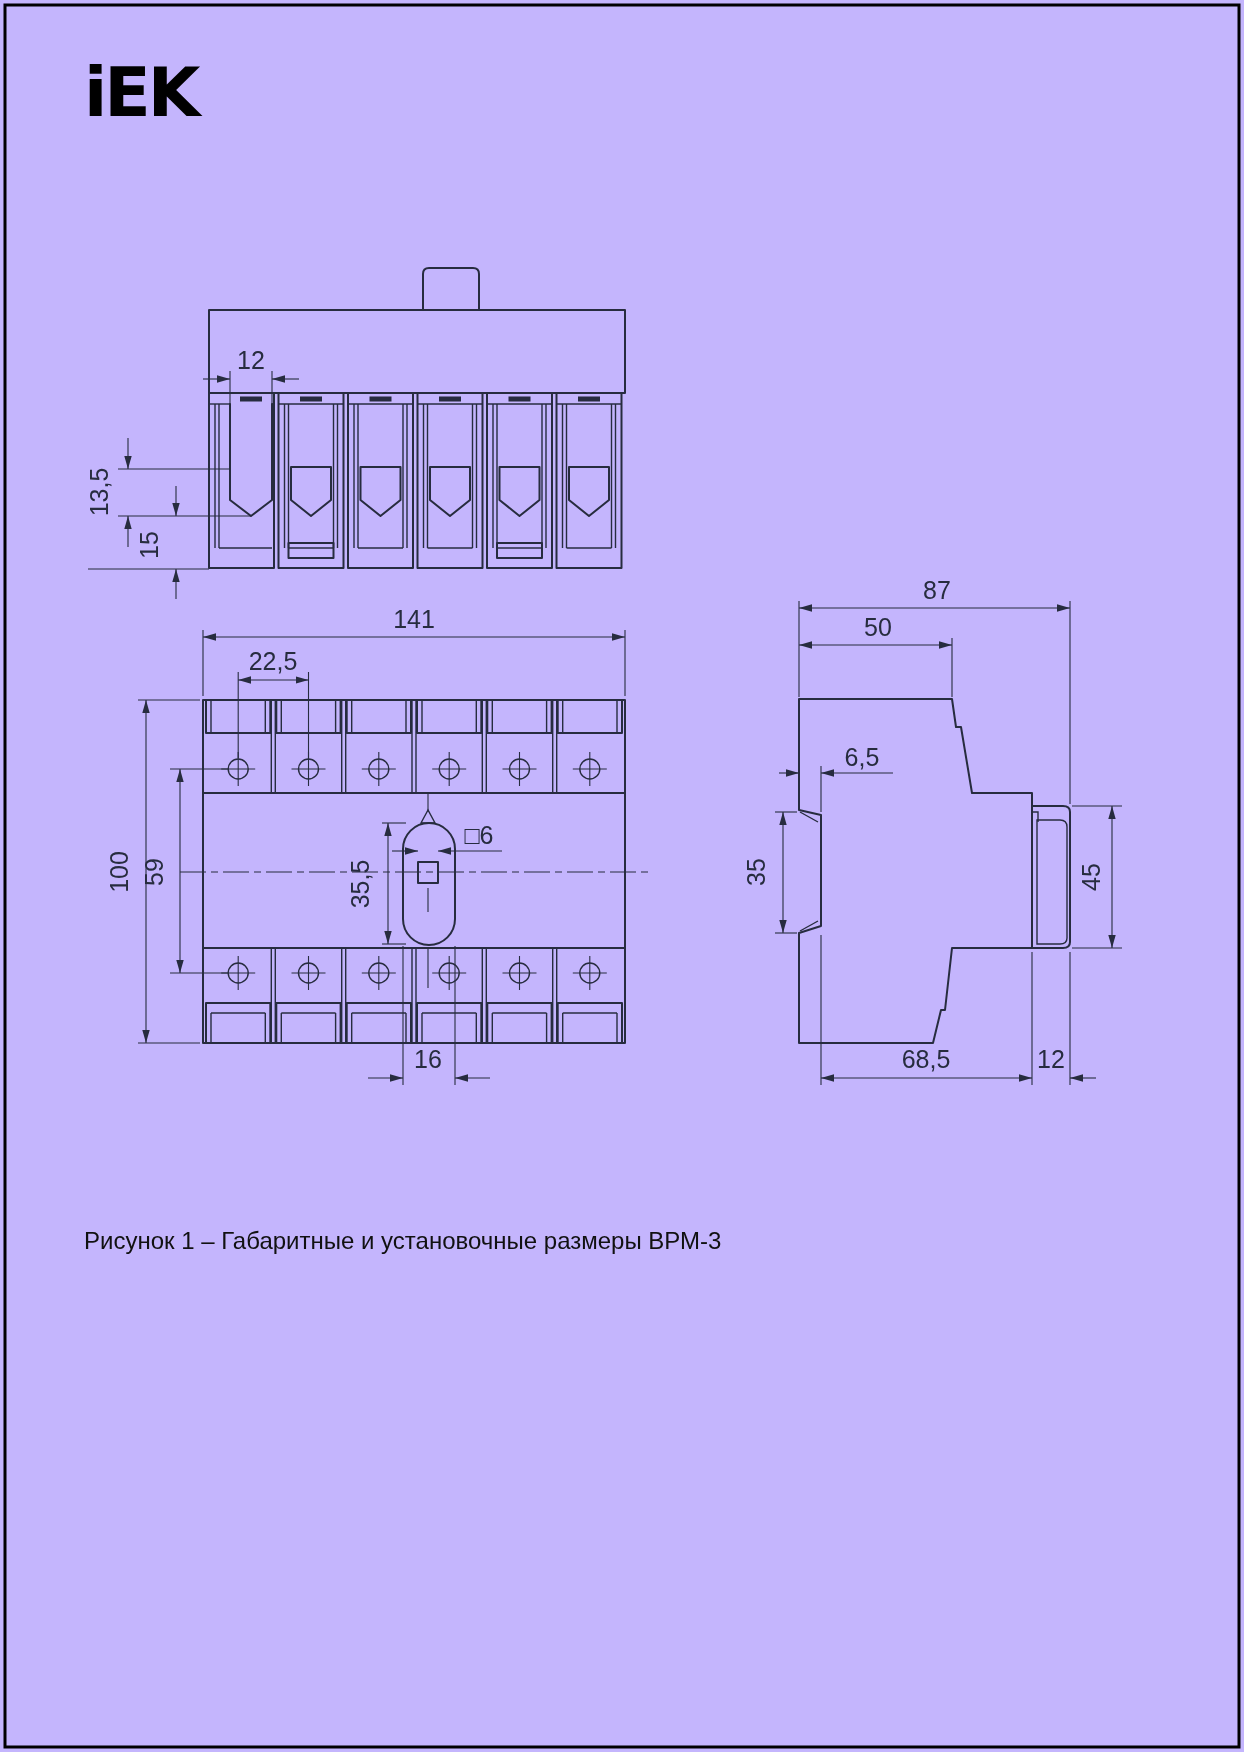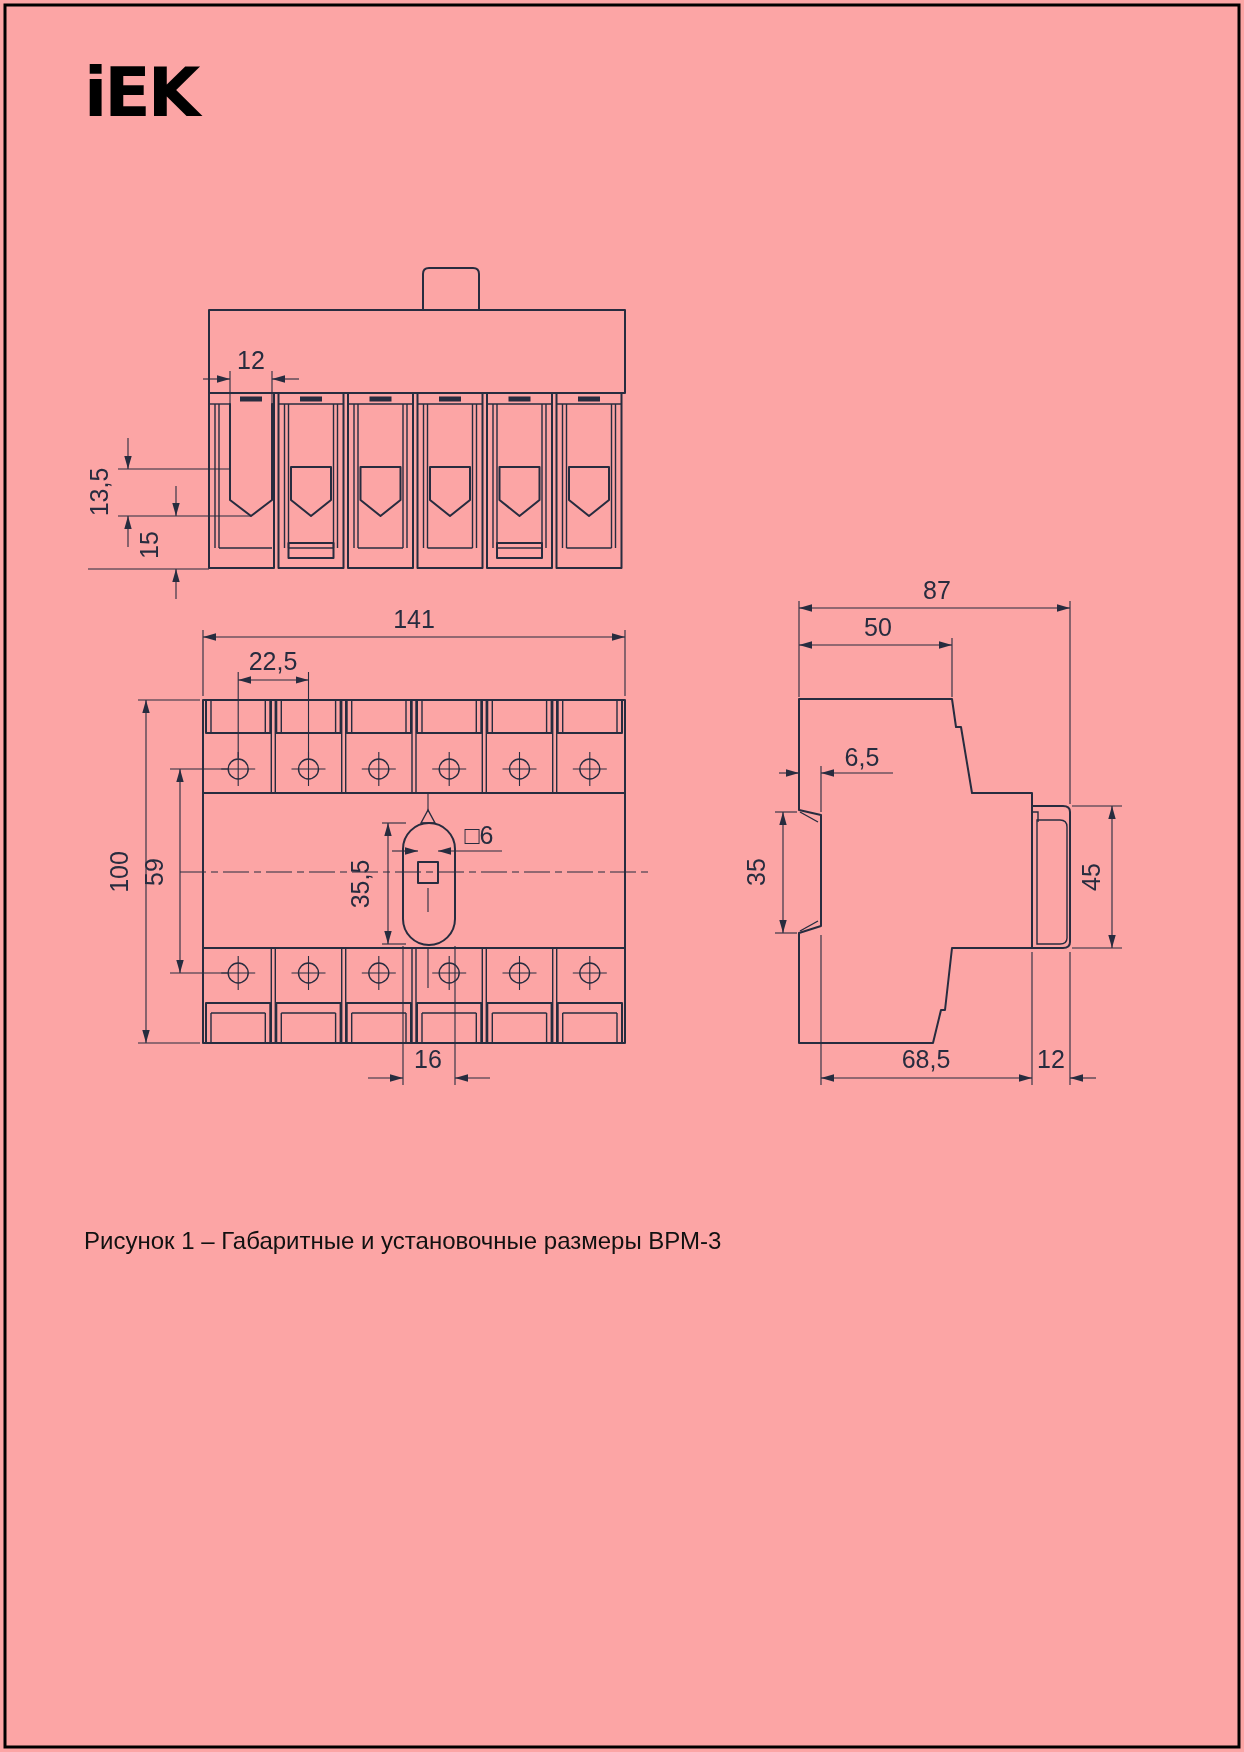--- a/index.html
+++ b/index.html
@@ -1,18 +1,18 @@
 <!DOCTYPE html>
 <html><head>
 <meta charset="utf-8">
 <style>
   :root { --c: #272c3f; }
   html,body { margin:0; padding:0; background:#e8e8e8; }
   .page {
-    position:relative; width:1244px; height:1752px; background:#fca5a5;
+    position:relative; width:1244px; height:1752px; background:#c4b5fd;
     margin:0 auto; font-family:"Liberation Sans", sans-serif;
   }
   svg { position:absolute; left:0; top:0; }
   .ln   { stroke:var(--c); fill:none; stroke-width:2;   stroke-linejoin:round; stroke-linecap:round; }
   .med  { stroke:var(--c); fill:none; stroke-width:1.4; }
   .thin { stroke:var(--c); fill:none; stroke-width:1.1; }
   .fillc{ fill:var(--c); stroke:none; }
   .dimtxt { font:25px "Liberation Sans", sans-serif; fill:var(--c); }
   .capTxt { font:24px "Liberation Sans", sans-serif; fill:#111111; }
   .logoTxt{ font:900 68px "DejaVu Sans", sans-serif; letter-spacing:-3px; fill:#000000; }

